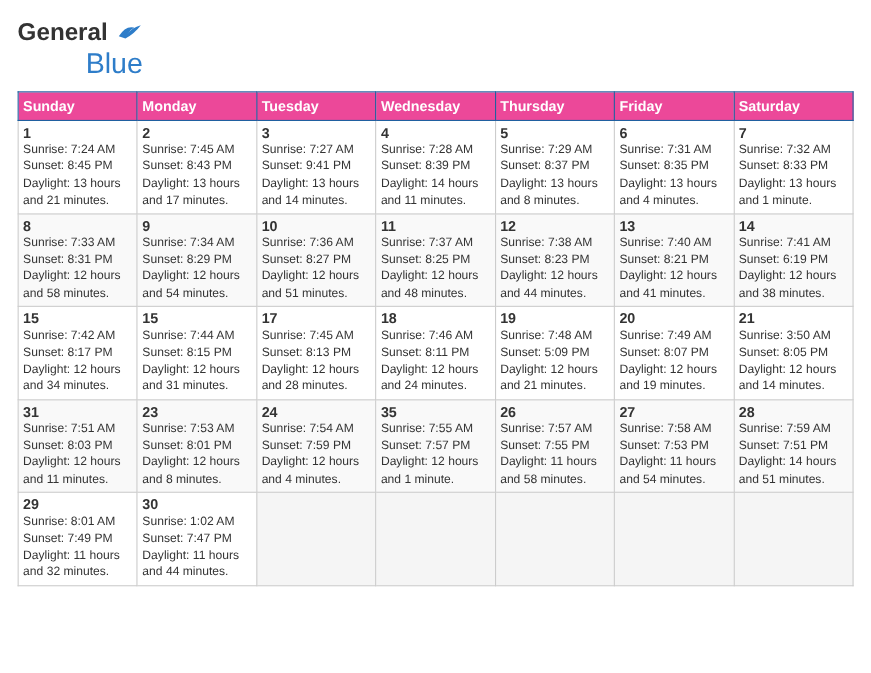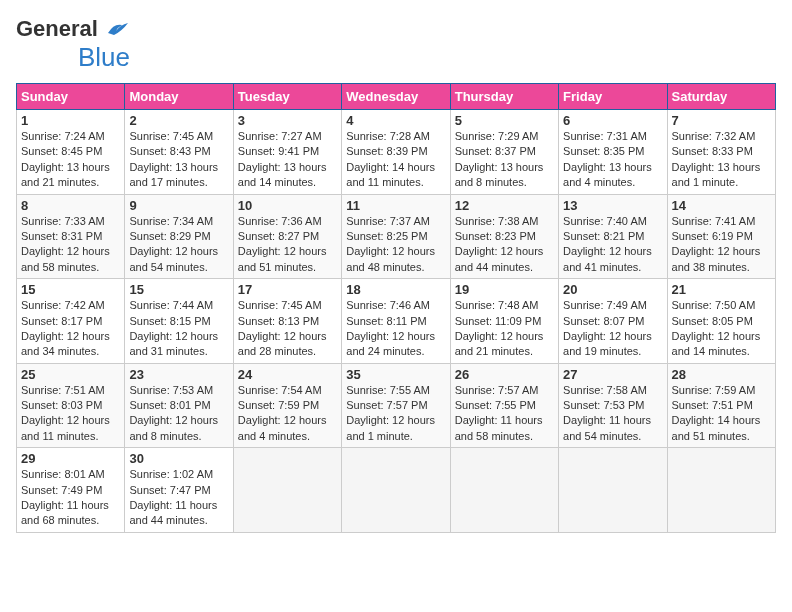--- a/index.html
+++ b/index.html
@@ -268,44 +268,44 @@
         <div class="day-info">
           <span>Sunrise: 7:46 AM</span><br>
           <span>Sunset: 8:11 PM</span><br>
           <span>Daylight: 12 hours and 24 minutes.</span>
         </div>
       </td>
           <td>
         <span class="day-num">19</span>
         <div class="day-info">
           <span>Sunrise: 7:48 AM</span><br>
-          <span>Sunset: 11:09 PM</span><br>
+          <span>Sunset: 5:09 PM</span><br>
           <span>Daylight: 12 hours and 21 minutes.</span>
         </div>
       </td>
           <td>
         <span class="day-num">20</span>
         <div class="day-info">
           <span>Sunrise: 7:49 AM</span><br>
           <span>Sunset: 8:07 PM</span><br>
           <span>Daylight: 12 hours and 19 minutes.</span>
         </div>
       </td>
           <td>
         <span class="day-num">21</span>
         <div class="day-info">
-          <span>Sunrise: 7:50 AM</span><br>
+          <span>Sunrise: 3:50 AM</span><br>
           <span>Sunset: 8:05 PM</span><br>
           <span>Daylight: 12 hours and 14 minutes.</span>
         </div>
       </td>
         </tr>
         <tr>
           <td>
-        <span class="day-num">25</span>
+        <span class="day-num">31</span>
         <div class="day-info">
           <span>Sunrise: 7:51 AM</span><br>
           <span>Sunset: 8:03 PM</span><br>
           <span>Daylight: 12 hours and 11 minutes.</span>
         </div>
       </td>
           <td>
         <span class="day-num">23</span>
         <div class="day-info">
           <span>Sunrise: 7:53 AM</span><br>
@@ -353,21 +353,21 @@
           <span>Daylight: 14 hours and 51 minutes.</span>
         </div>
       </td>
         </tr>
         <tr>
           <td>
         <span class="day-num">29</span>
         <div class="day-info">
           <span>Sunrise: 8:01 AM</span><br>
           <span>Sunset: 7:49 PM</span><br>
-          <span>Daylight: 11 hours and 68 minutes.</span>
+          <span>Daylight: 11 hours and 32 minutes.</span>
         </div>
       </td>
           <td>
         <span class="day-num">30</span>
         <div class="day-info">
           <span>Sunrise: 1:02 AM</span><br>
           <span>Sunset: 7:47 PM</span><br>
           <span>Daylight: 11 hours and 44 minutes.</span>
         </div>
       </td>

